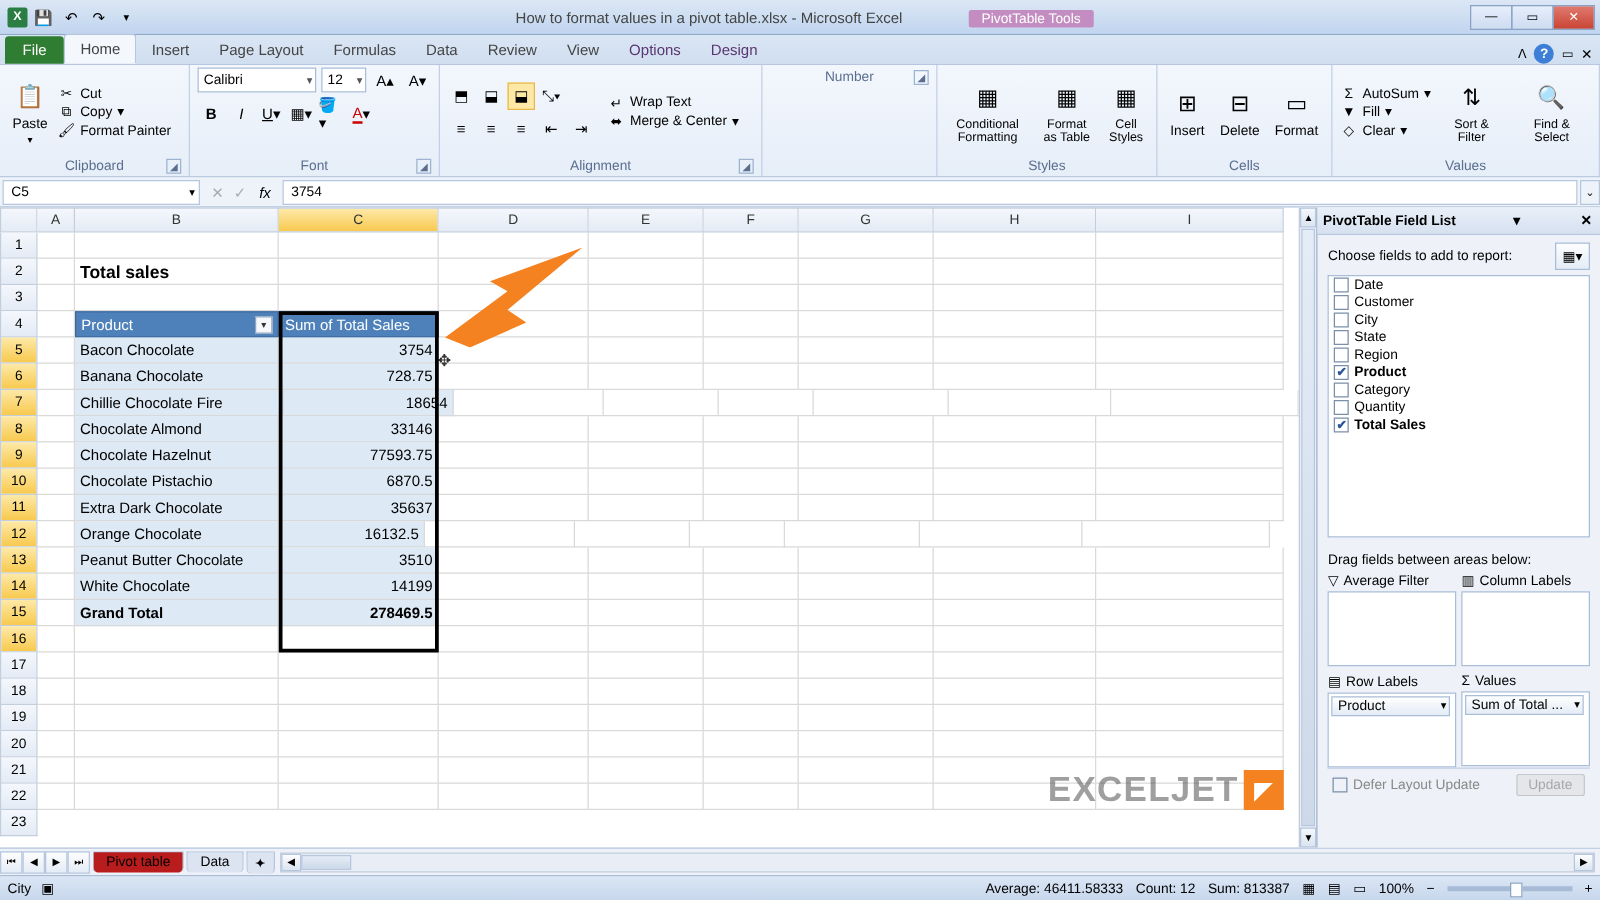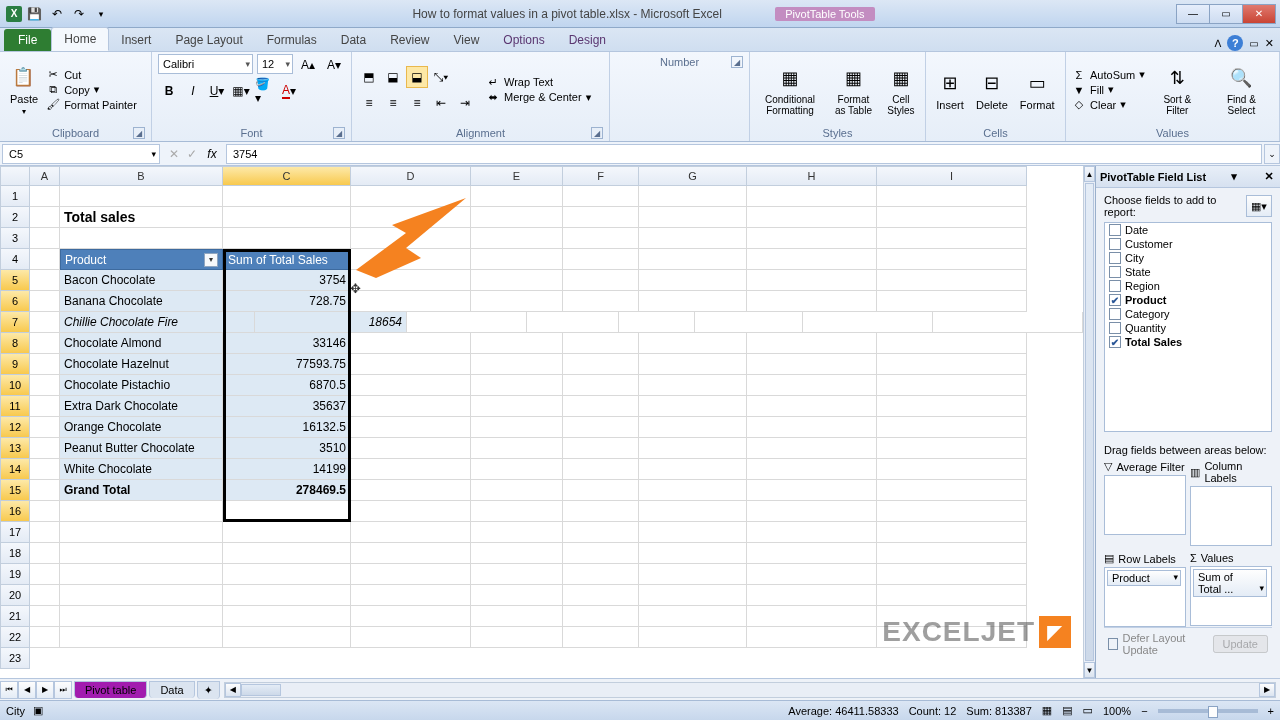--- a/index.html
+++ b/index.html
@@ -96,21 +96,21 @@
   .dz-title { display:flex; align-items:center; gap:4px; font-size:11px; padding:2px 0;}
   .dz-box { border:1px solid #a9bdd8; background:#fff; height:60px; padding:2px;}
   .pill { background:linear-gradient(#fefefe,#e4ecf6); border:1px solid #a9bdd8; padding:1px 14px 1px 4px; font-size:11px; position:relative; display:block; width:calc(100% - 2px);}
   .pill::after{content:"▾"; position:absolute; right:2px; font-size:9px;}
   .fp-footer { display:flex; align-items:center; gap:4px; padding:4px; border-top:1px solid #c1d0e5;}
   
   
   .sheet-bar { height:22px; background:#eef2f8; border-top:1px solid #b5c6de; display:flex; align-items:center; font-size:11px;}
   .nav-btns { display:flex;}
   .nav-btns div{ width:18px; height:18px; border:1px solid #b5c6de; display:flex;align-items:center;justify-content:center; font-size:8px; background:linear-gradient(#fdfdfd,#e4ecf6);}
-  .stab { padding:2px 10px; background:#a21caf; border:1px solid #b5c6de; border-bottom:none; margin-left:2px; border-radius:0 0 4px 4px;}
+  .stab { padding:2px 10px; background:#b91c1c; border:1px solid #b5c6de; border-bottom:none; margin-left:2px; border-radius:0 0 4px 4px;}
   .stab.inactive { background:#dbe4f0;}
   .hscroll { flex:1; margin:0 4px; height:16px; background:#e9eef6; border:1px solid #c2cedd; display:flex; align-items:center;}
   .hscroll .harrow { width:16px; height:14px; background:linear-gradient(#fdfdfd,#dbe4f0); border:1px solid #b5c6de; display:flex;align-items:center;justify-content:center;font-size:8px;}
   .hscroll .htrack { flex:1;}
   .hscroll .hthumb{ width:40px; height:12px; background:linear-gradient(#e4ecf6,#cdd9e9); border:1px solid #b5c6de;}
   
   
   .status-bar { height:20px; background:linear-gradient(#dbe6f4,#c7d7ec); border-top:1px solid #a7bbd6; display:flex; align-items:center; font-size:11px; padding:0 6px;}
   .status-right { margin-left:auto; display:flex; gap:10px; align-items:center;justify-content:space-between;}
   .zoom-slider { width:100px; height:4px; background:#a7bbd6; position:relative;}
@@ -418,22 +418,22 @@
             <div class="cell right pivot-val" style="width: 128px;">728.75</div>
             <div class="cell" style="width: 120px;"></div>
             <div class="cell" style="width: 92px;"></div>
             <div class="cell" style="width: 76px;"></div>
             <div class="cell" style="width: 108px;"></div>
             <div class="cell" style="width: 130px;"></div>
             <div class="cell" style="width: 150px;"></div>
           </div>
           <div class="cellrow">
             <div class="cell" style="width: 30px;"></div>
-            <div class="cell pivot-row" style="width: 195px; font-style: italic;">Chillie Chocolate Fire</div>
-            <div class="cell right pivot-val" style="width: 152px; font-style: italic;">18654</div>
+            <div class="cell pivot-row" style="width: 167px;">Chillie Chocolate Fire</div>
+            <div class="cell right pivot-val" style="width: 136px;">18654</div>
             <div class="cell" style="width: 120px;"></div>
             <div class="cell" style="width: 92px;"></div>
             <div class="cell" style="width: 76px;"></div>
             <div class="cell" style="width: 108px;"></div>
             <div class="cell" style="width: 130px;"></div>
             <div class="cell" style="width: 150px;"></div>
           </div>
           <div class="cellrow">
             <div class="cell" style="width: 30px;"></div>
             <div class="cell pivot-row" style="width: 163px;">Chocolate Almond</div>
@@ -474,21 +474,21 @@
             <div class="cell" style="width: 120px;"></div>
             <div class="cell" style="width: 92px;"></div>
             <div class="cell" style="width: 76px;"></div>
             <div class="cell" style="width: 108px;"></div>
             <div class="cell" style="width: 130px;"></div>
             <div class="cell" style="width: 150px;"></div>
           </div>
           <div class="cellrow">
             <div class="cell" style="width: 30px;"></div>
             <div class="cell pivot-row" style="width: 163px;">Orange Chocolate</div>
-            <div class="cell right pivot-val" style="width: 128px;">16132.5</div>
+            <div class="cell right pivot-val" style="width: 117px;">16132.5</div>
             <div class="cell" style="width: 120px;"></div>
             <div class="cell" style="width: 92px;"></div>
             <div class="cell" style="width: 76px;"></div>
             <div class="cell" style="width: 108px;"></div>
             <div class="cell" style="width: 130px;"></div>
             <div class="cell" style="width: 150px;"></div>
           </div>
           <div class="cellrow">
             <div class="cell" style="width: 30px;"></div>
             <div class="cell pivot-row" style="width: 163px;">Peanut Butter Chocolate</div>

